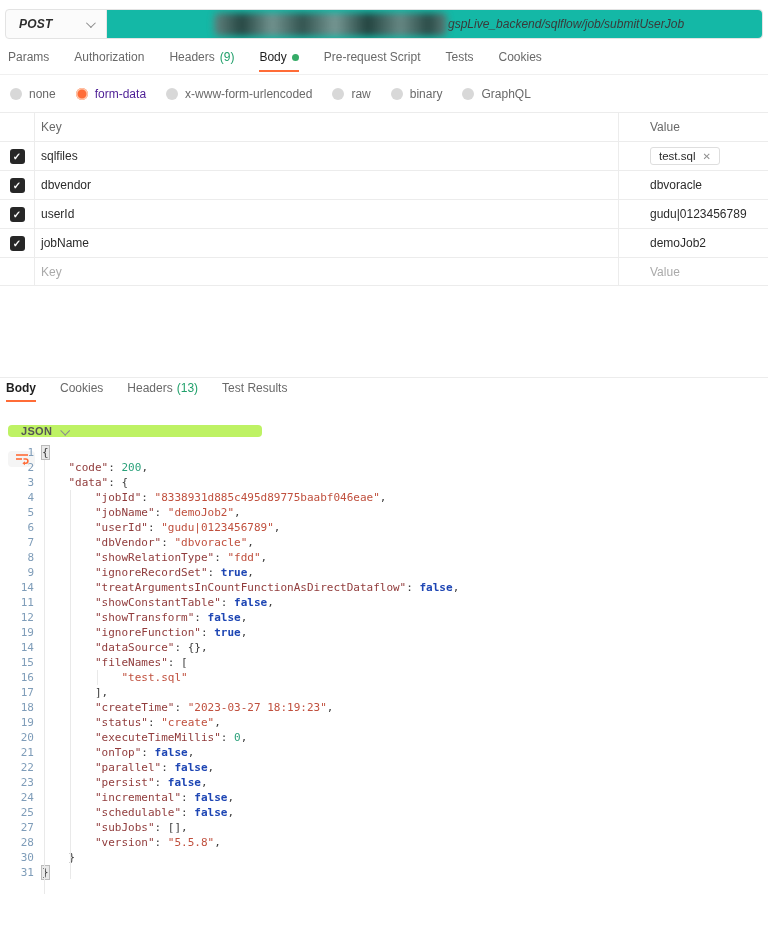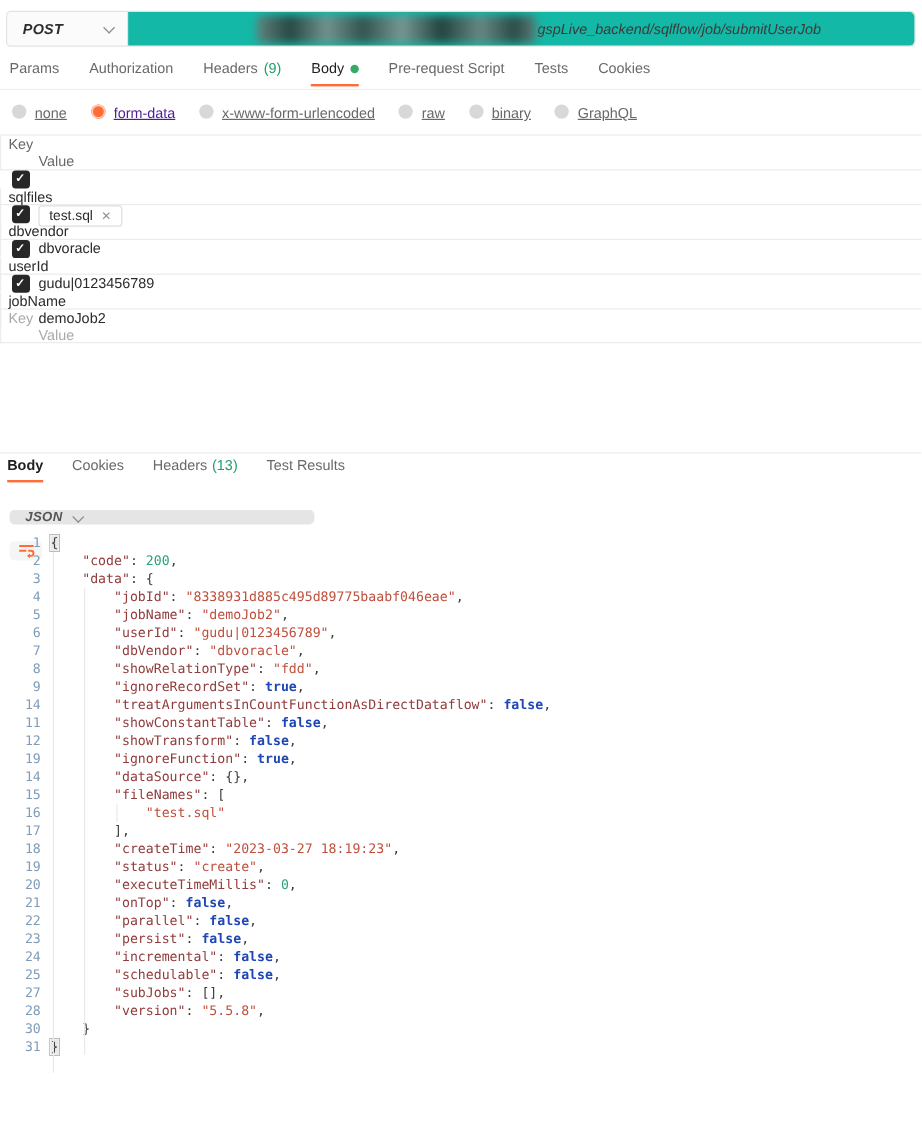--- a/index.html
+++ b/index.html
@@ -18,49 +18,49 @@
   
   .req-tabs { position:absolute; left:8px; top:50px; display:flex; gap:25px; align-items:flex-end; }
   .req-tab { color:#696969; padding-bottom:8px; cursor:pointer; display:flex; gap:5px; align-items:center; }
   .req-tab.active { color:#1f1f1f; border-bottom:2px solid #ff6c37; padding-bottom:6px; }
   .count { color:#21a06b; }
   .dot { width:7px; height:7px; border-radius:50%; background:#35ab67; display:inline-block; }
   .tabs-rule { position:absolute; left:0; top:74px; width:768px; border-top:1px solid #f0f0f0; }
 
   
   .body-type-row { position:absolute; left:10px; top:86px; display:flex; gap:20px; align-items:center; height:16px; }
-  .radio { display:flex; gap:7px; color:#696969; cursor:pointer;text-decoration:underline; }
+  .radio { display:flex; gap:7px; align-items:center; color:#696969; cursor:pointer; }
   .radio .circ { width:12px; height:12px; border-radius:50%; background:#d8d8d8; flex:0 0 auto; }
   .radio.sel { color:#4c1d95; }
   .radio.sel .circ { background:#ff6c37; box-shadow:inset 0 0 0 1.5px #ffc9ae; }
 
   
   .kv-table { position:absolute; left:0; top:112px; width:768px; }
-  .trow { display:flex; height:29px; align-items:stretch; border-top:1px solid #ececec;flex-direction:column; }
+  .trow { display:flex; height:29px; align-items:stretch; border-top:1px solid #ececec; }
   .trow:last-child { border-bottom:1px solid #ececec; }
   .col-check { width:34px; display:flex; align-items:center; justify-content:center; }
   .col-key { flex:1; border-left:1px solid #ececec; display:flex; align-items:center; padding-left:6px; color:#2b2b2b; }
   .col-val { width:150px; border-left:1px solid #ececec; display:flex; align-items:center; padding-left:31px; color:#2b2b2b; }
   .hdr .col-key, .hdr .col-val { color:#696969; }
   .ph .col-key, .ph .col-val { color:#aaaaaa; }
   .checkbox { width:15px; height:15px; background:#272727; border-radius:3px; color:#fff; font-size:10px; font-weight:bold; line-height:15px; text-align:center; cursor:pointer; }
   .chip { display:inline-flex; align-items:center; gap:7px; border:1px solid #dedede; border-radius:3px; background:#fff; padding:2px 8px; font-size:11.5px; color:#2b2b2b; }
   .chip .x { color:#8f8f8f; font-size:10px; cursor:pointer; }
 
   
   .resp-rule { position:absolute; left:0; top:377px; width:768px; border-top:1px solid #ececec; }
   .resp-tabs { position:absolute; left:6px; top:381px; display:flex; gap:24px; align-items:flex-end; }
   .resp-tab { color:#696969; padding-bottom:7px; cursor:pointer; display:flex; gap:4px; }
   .resp-tab.active { color:#1f1f1f; font-weight:bold; border-bottom:2px solid #ff6c37; padding-bottom:5px; }
 
   .resp-toolbar { position:absolute; left:8px; top:411px; display:flex; gap:14px; height:27px;flex-direction:column; }
   .seg-group { display:flex; background:#f5f5f5; border-radius:4px; overflow:hidden; }
   .seg { padding:0 14px; display:flex; align-items:center; color:#5c5c5c; font-size:11.5px; cursor:pointer; }
   .seg.active { background:#e2e2e2; color:#1f1f1f; font-weight:bold; }
-  .dd { display:flex; gap:9px; align-items:center; background:#e5e5e5; border-radius:4px; padding:0 13px; color:#555; font-weight:bold; font-size:11px; letter-spacing:.3px; cursor:pointer;font-style:italic; }
+  .dd { display:flex; gap:9px; align-items:center; background:#bef264; border-radius:4px; padding:0 13px; color:#555; font-weight:bold; font-size:11px; letter-spacing:.3px; cursor:pointer; }
   .dd .chev { transform:rotate(45deg) translateY(-1px); }
   .icon-btn { width:27px; height:27px; background:#f5f5f5; border-radius:4px; display:flex; align-items:center; justify-content:center; cursor:pointer; }
 
   
   .code { position:absolute; left:0; top:445px; width:768px; font-family:"DejaVu Sans Mono","Liberation Mono",monospace; font-size:11px; line-height:15px; }
   .cl { display:flex; height:15px; white-space:pre; }
   .ln { flex:0 0 34px; width:34px; text-align:right; color:#7f9db9; user-select:none; }
   .lc { padding-left:8px; color:#3d3d3d; }
   .tk-key { color:#913c3c; }
   .tk-str { color:#c0503e; }

